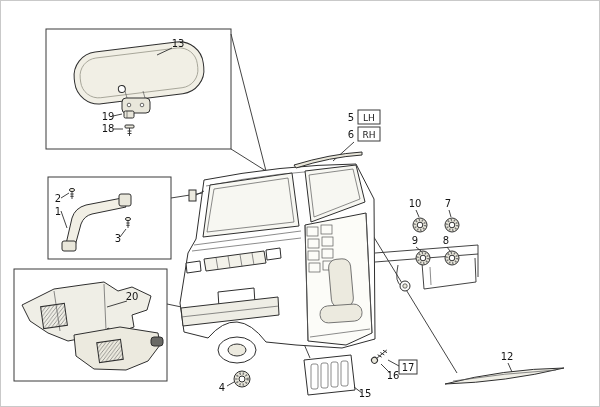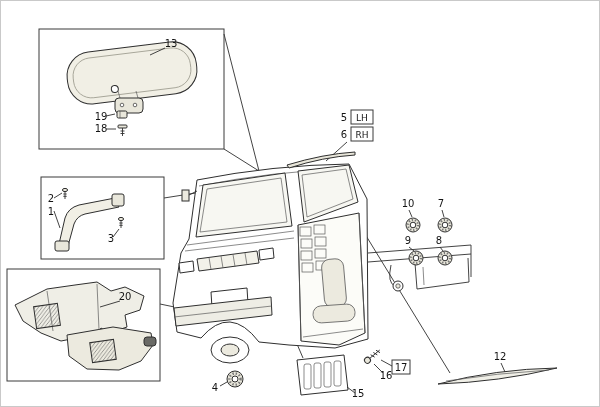--- a/index.html
+++ b/index.html
@@ -1,19 +1,20 @@
 <!DOCTYPE html>
 <html><head>
 <meta charset="utf-8">
 <style>
   html,body { margin:0; padding:0; background:#fff; }
   .stage {
     position:relative; width:600px; height:407px; box-sizing:border-box;
     background:#ffffff; border:1px solid #c9c9c9; overflow:hidden;
     font-family:"DejaVu Sans", sans-serif;
+    padding-left:7px;
   }
   svg { display:block; }
   text.part-num { font-size:10px; fill:#141414; font-family:"DejaVu Sans", sans-serif; }
   text.side-code { font-size:9px; fill:#141414; font-family:"DejaVu Sans", sans-serif; }
   .ln { stroke:#2f2f2f; stroke-width:0.9; fill:none; }
   .ln-thin { stroke:#5a5a5a; stroke-width:0.7; fill:none; }
   .box { stroke:#3a3a3a; stroke-width:1; fill:none; }
   .part { stroke:#2f2f2f; stroke-width:1; }
 </style>
 </head>

